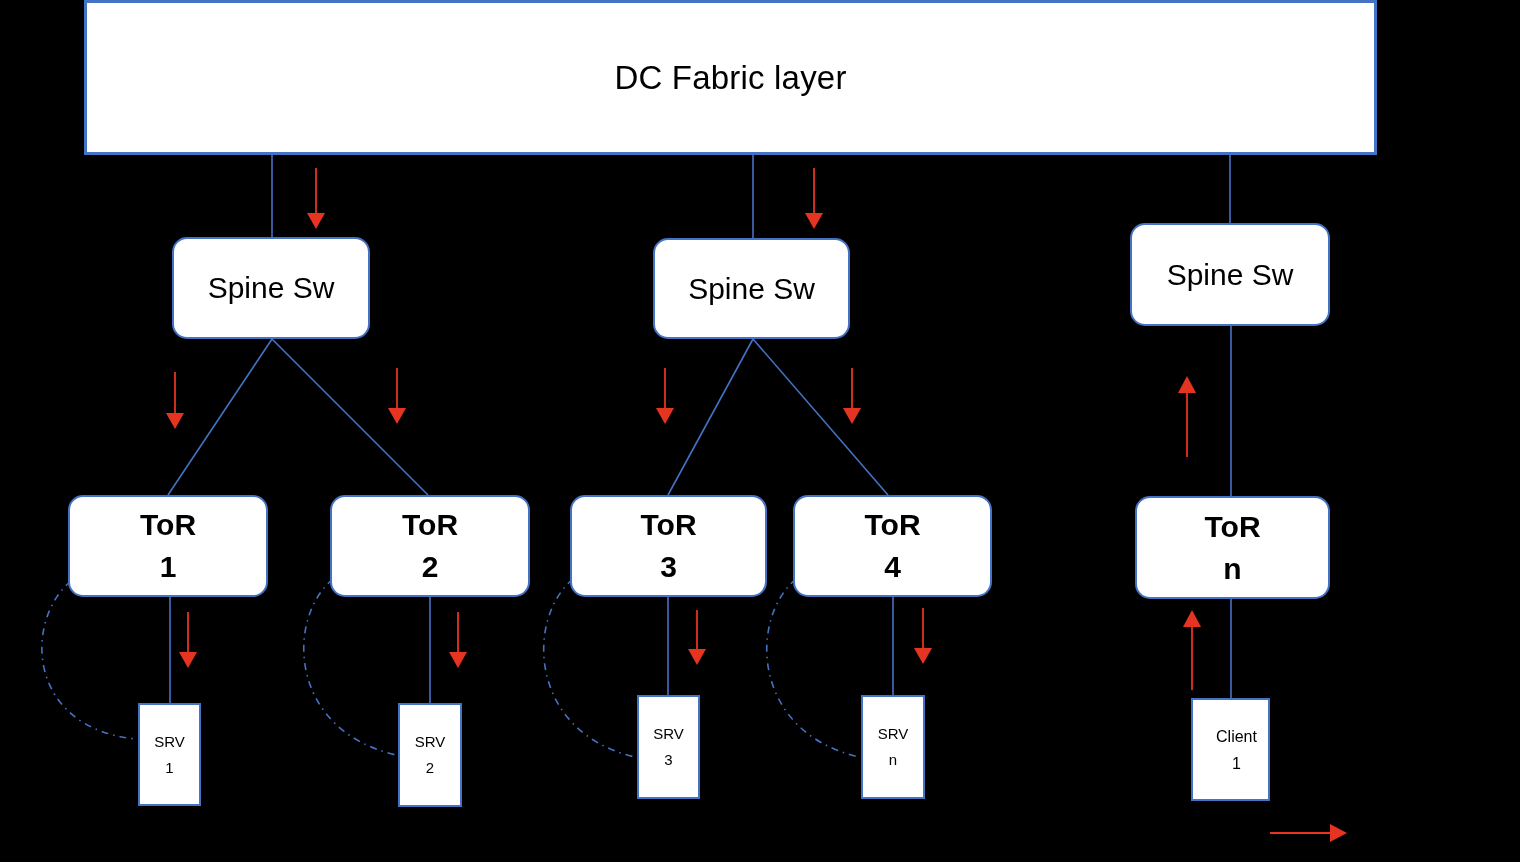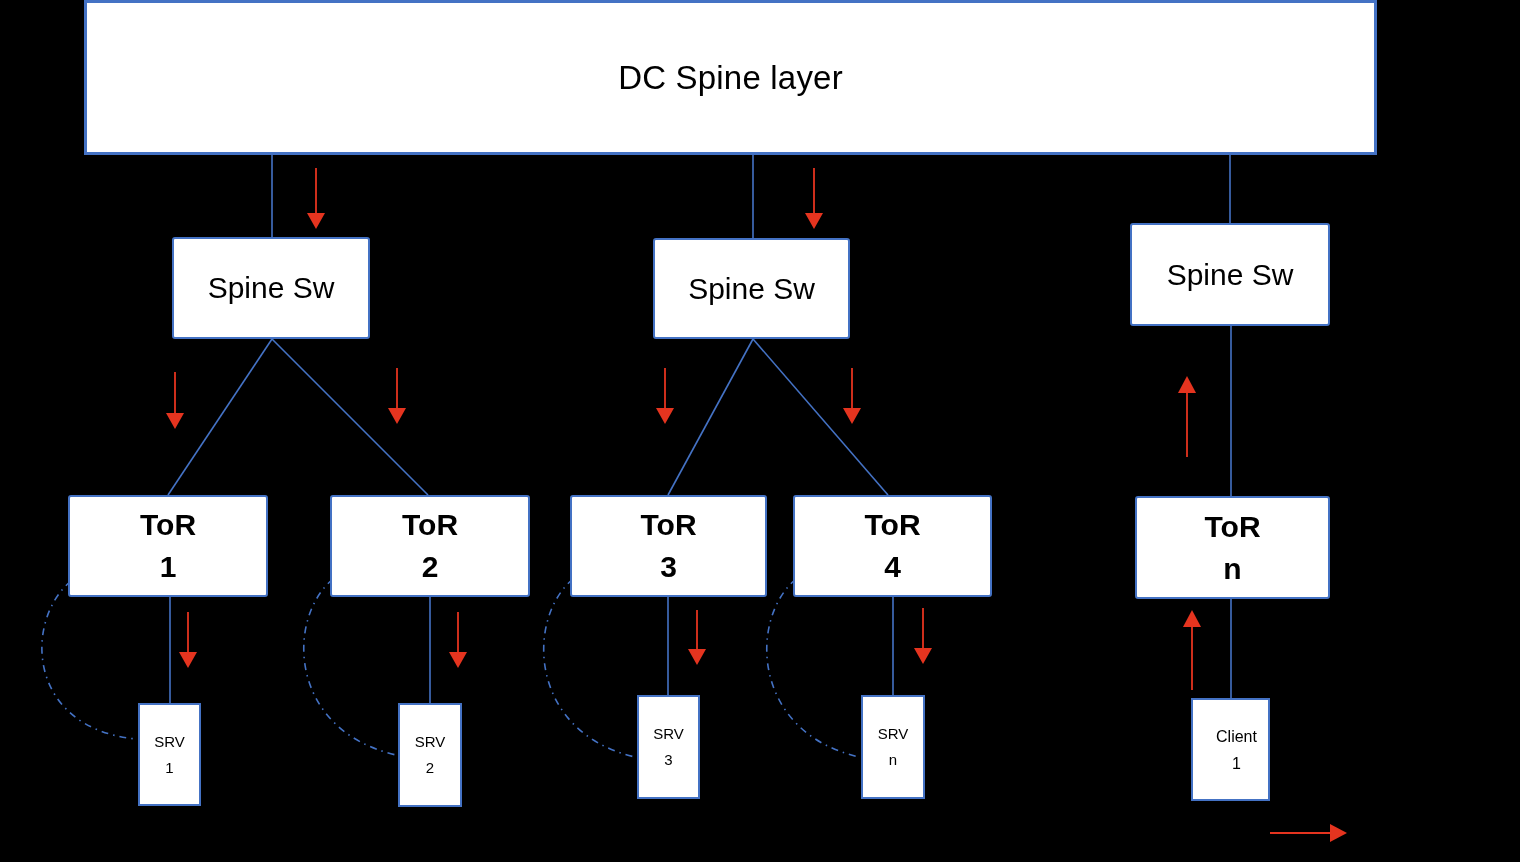--- a/index.html
+++ b/index.html
@@ -14,21 +14,21 @@
   }
   #wires{position:absolute;left:0;top:0;width:1520px;height:862px;}
   .box{
     position:absolute;background:var(--fill);
     border:2.5px solid var(--border);
     display:flex;flex-direction:column;align-items:center;justify-content:center;
     color:var(--text);text-align:center;
   }
   .fabric{border-width:3px;}
   .fabric .lbl{font-size:33px;letter-spacing:.2px;}
-  .rounded{border-radius:3px;justify-content:center;}
+  .rounded{border-radius:15px;justify-content:center;}
   .spine .lbl{font-size:30px;}
   .tor .lbl{font-size:30px;line-height:42px;font-weight:bold;}
   .leaf{border-width:2px;align-items:center;}
   .leaf .lbl{font-size:15px;line-height:26px;}
   .client .lbl{font-size:16px;line-height:27px;}
   .conn{stroke:var(--conn);stroke-width:1.6;fill:none;}
   .loop{stroke:var(--conn);stroke-width:1.6;fill:none;stroke-dasharray:7 5 1.5 5;}
   .shaft{stroke:var(--arrow);stroke-width:1.8;fill:none;}
   .head{fill:var(--arrow);stroke:none;}
 </style>
@@ -112,21 +112,21 @@
         <polygon class="head" points="1183,627 1201,627 1192,610"></polygon>
     </g>
 
     <g>
       <line class="shaft" x1="1270" y1="833" x2="1331" y2="833"></line>
         <polygon class="head" points="1330,824 1330,842 1347,833"></polygon>
     </g>
   </svg>
 
   <div class="box fabric" style="left:84px;top:0;width:1293px;height:155px;">
-    <span class="lbl">DC Spine layer</span>
+    <span class="lbl">DC Fabric layer</span>
   </div>
 
   <div class="box rounded spine" style="left:172px;top:237px;width:198px;height:102px;">
     <span class="lbl">Spine Sw</span>
   </div>
   <div class="box rounded spine" style="left:653px;top:238px;width:197px;height:101px;">
     <span class="lbl">Spine Sw</span>
   </div>
   <div class="box rounded spine" style="left:1130px;top:223px;width:200px;height:103px;">
     <span class="lbl">Spine Sw</span>

